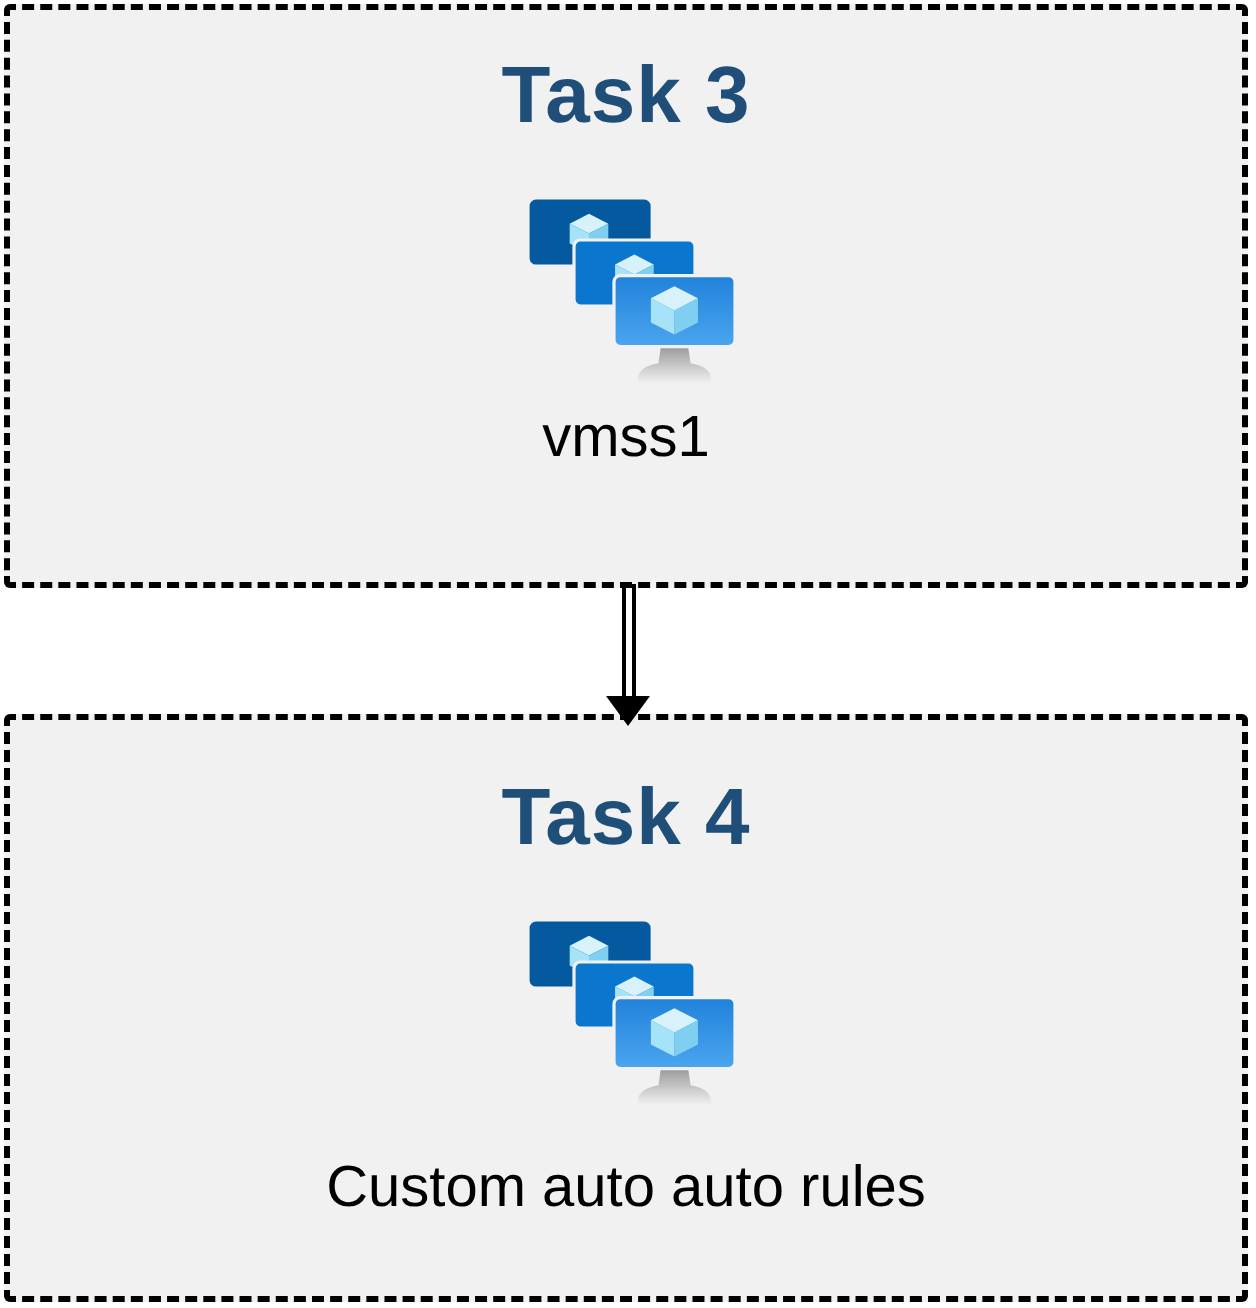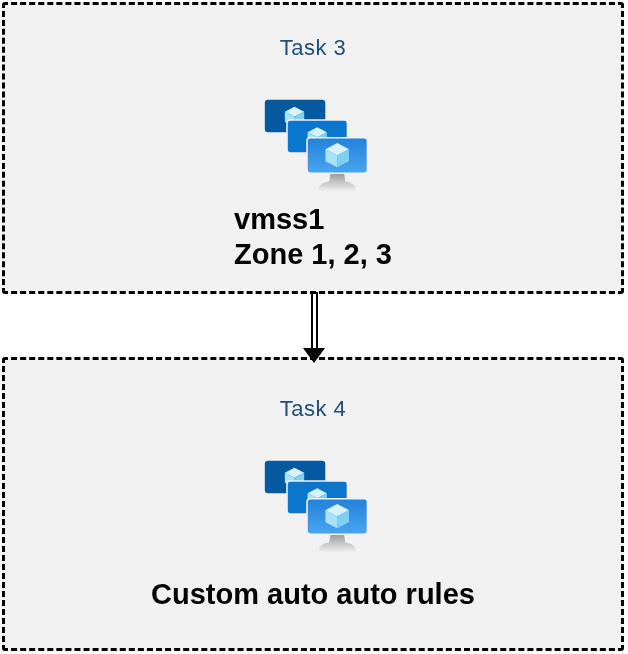--- a/index.html
+++ b/index.html
@@ -25,39 +25,39 @@
     background: #F1F1F1;
     display: flex;
     flex-direction: column;
     align-items: center;
   }
   .task-box.box1 { top: 2px;   height: 292px; }
   .task-box.box2 { top: 357px; height: 294px; }
 
   .task-title {
     margin: 0;
-    font-size: 22px;
+    font-size: 40px;
     line-height: 38px;
-    font-weight: 400;
+    font-weight: 700;
     color: #1F4E79;
     letter-spacing: 0.5px;
   }
   .box1 .task-title { margin-top: 24px; }
   .box2 .task-title { margin-top: 30px; }
 
   .vmss-icon { width: 104px; height: 93px; display: block; }
   .box1 .vmss-icon { margin-top: 32px; margin-left: 6px; }
   .box2 .vmss-icon { margin-top: 32px; margin-left: 6px; }
 
   .caption {
-    text-align: left;
+    text-align: right;
     color: #000000;
     font-size: 29px;
     line-height: 35px;
-    font-weight: 700;
+    font-weight: 400;
   }
   .box1 .caption { margin-top: 10px; }
   .box2 .caption { margin-top: 24px; }
 
   
   .connector-shaft {
     position: absolute;
     left: 311px;
     top: 292px;
     width: 3px;
@@ -123,21 +123,20 @@
 
 <div class="canvas">
 
   <section class="task-box box1">
     <h2 class="task-title">Task 3</h2>
     <svg class="vmss-icon" viewBox="0 0 104 93">
       <use href="#vmss-sym"></use>
     </svg>
     <div class="caption">
       <div>vmss1</div>
-      <div>Zone 1, 2, 3</div>
     </div>
   </section>
 
   <div class="connector-shaft"></div>
   <div class="connector-head"></div>
 
   <section class="task-box box2">
     <h2 class="task-title">Task 4</h2>
     <svg class="vmss-icon" viewBox="0 0 104 93">
       <use href="#vmss-sym"></use>

